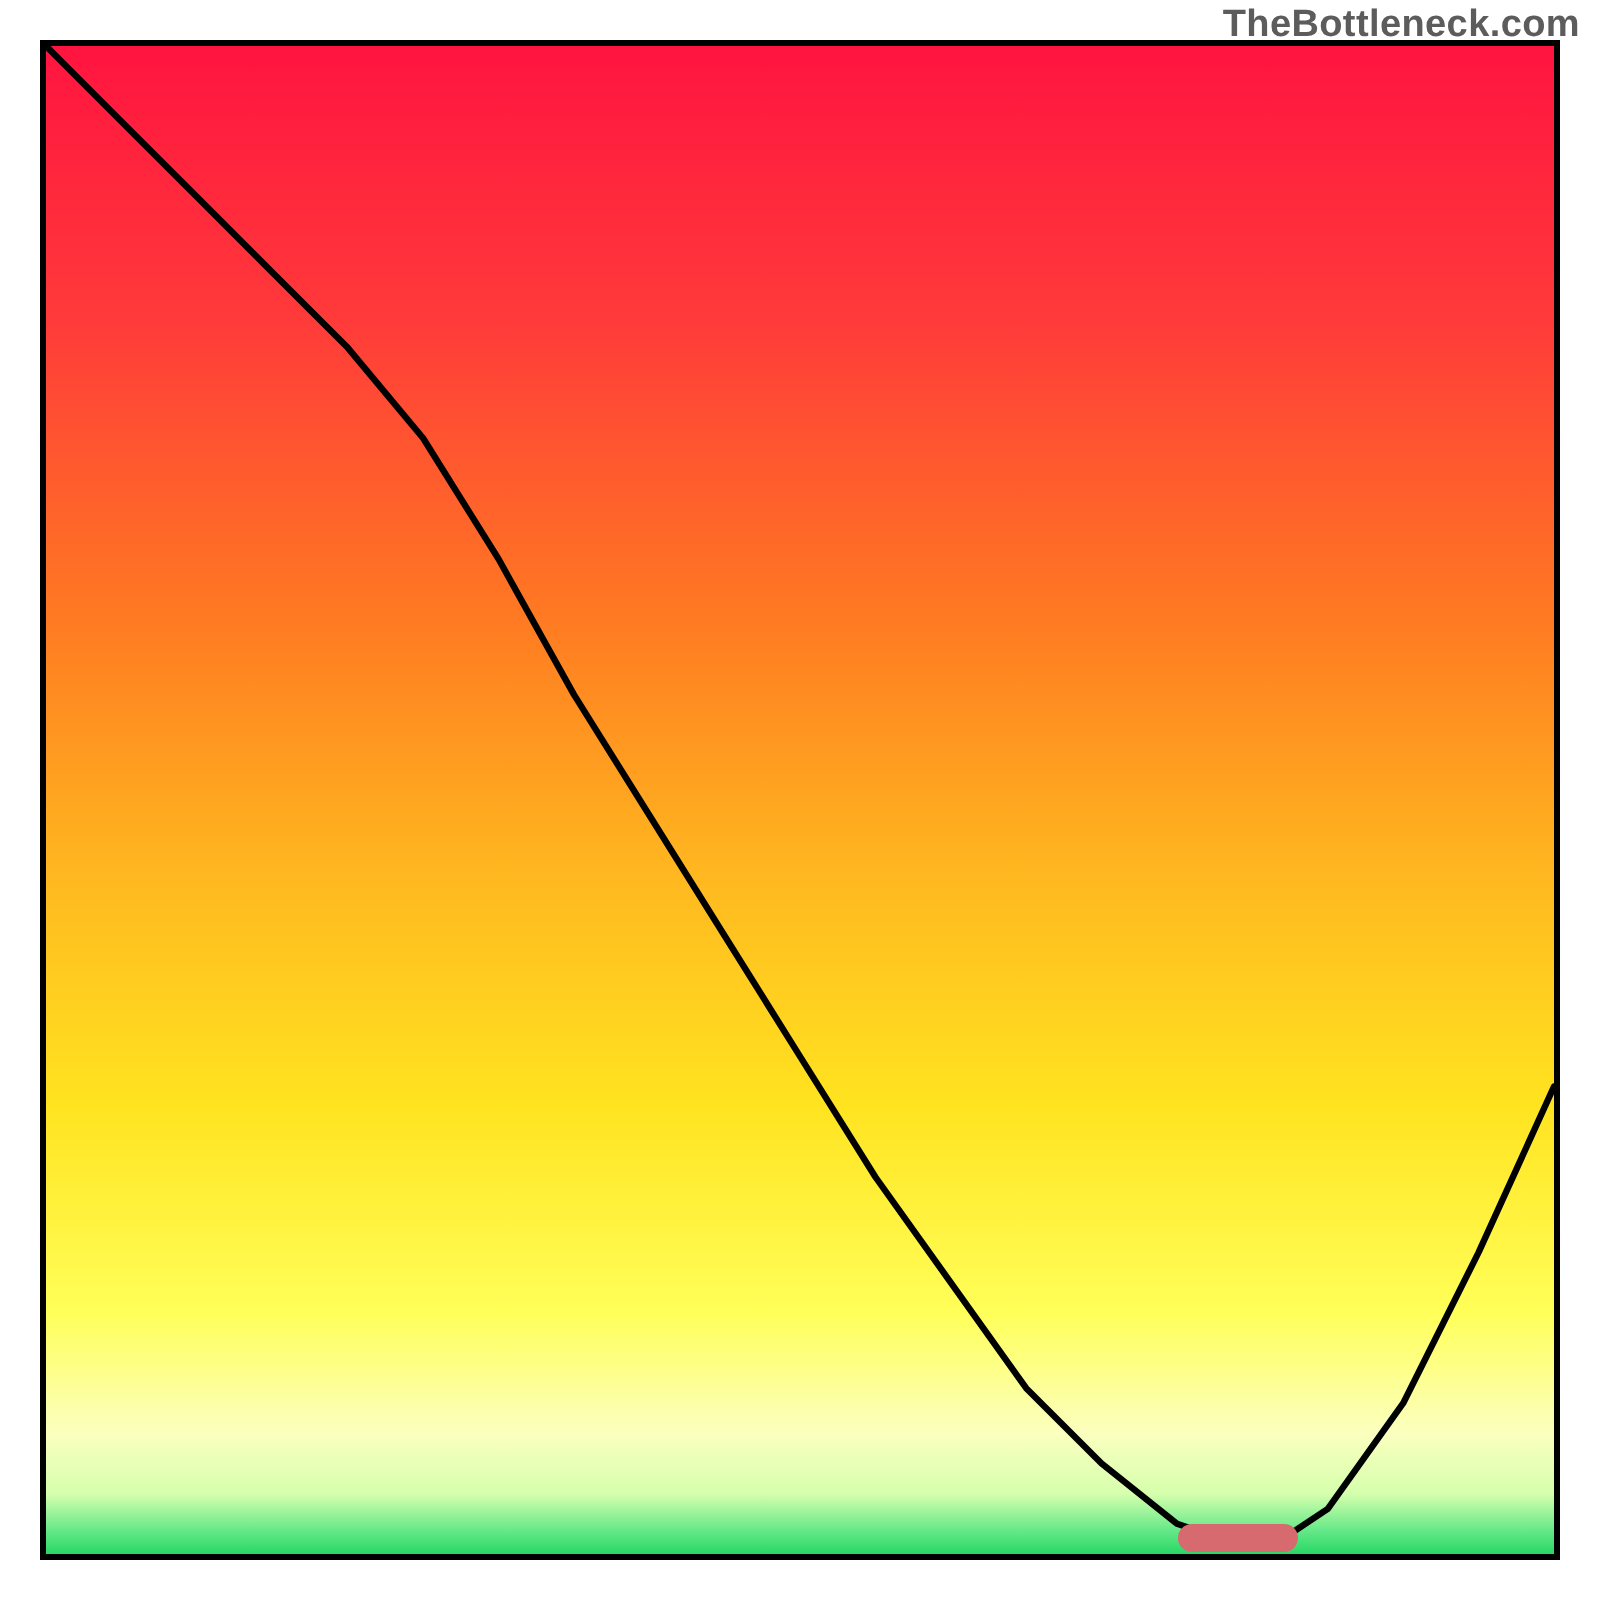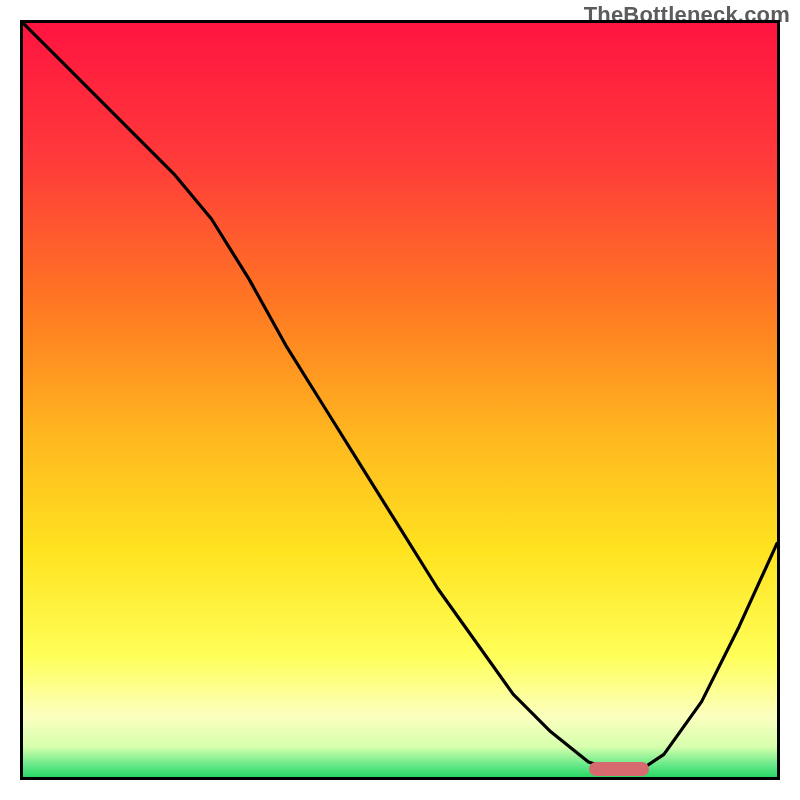--- a/index.html
+++ b/index.html
@@ -14,21 +14,21 @@
   .chart-wrap {
     position: relative;
     width: 800px;
     height: 800px;
     box-sizing: border-box;
   }
   .watermark {
     position: absolute;
     top: 2px;
     right: 10px;
-    font-size: 22px;
+    font-size: 19px;
     font-weight: 600;
     color: #5c5c5c;
     letter-spacing: 0.2px;
     user-select: none;
   }
   .plot-area {
     position: absolute;
     left: 20px;
     top: 20px;
     width: 760px;

